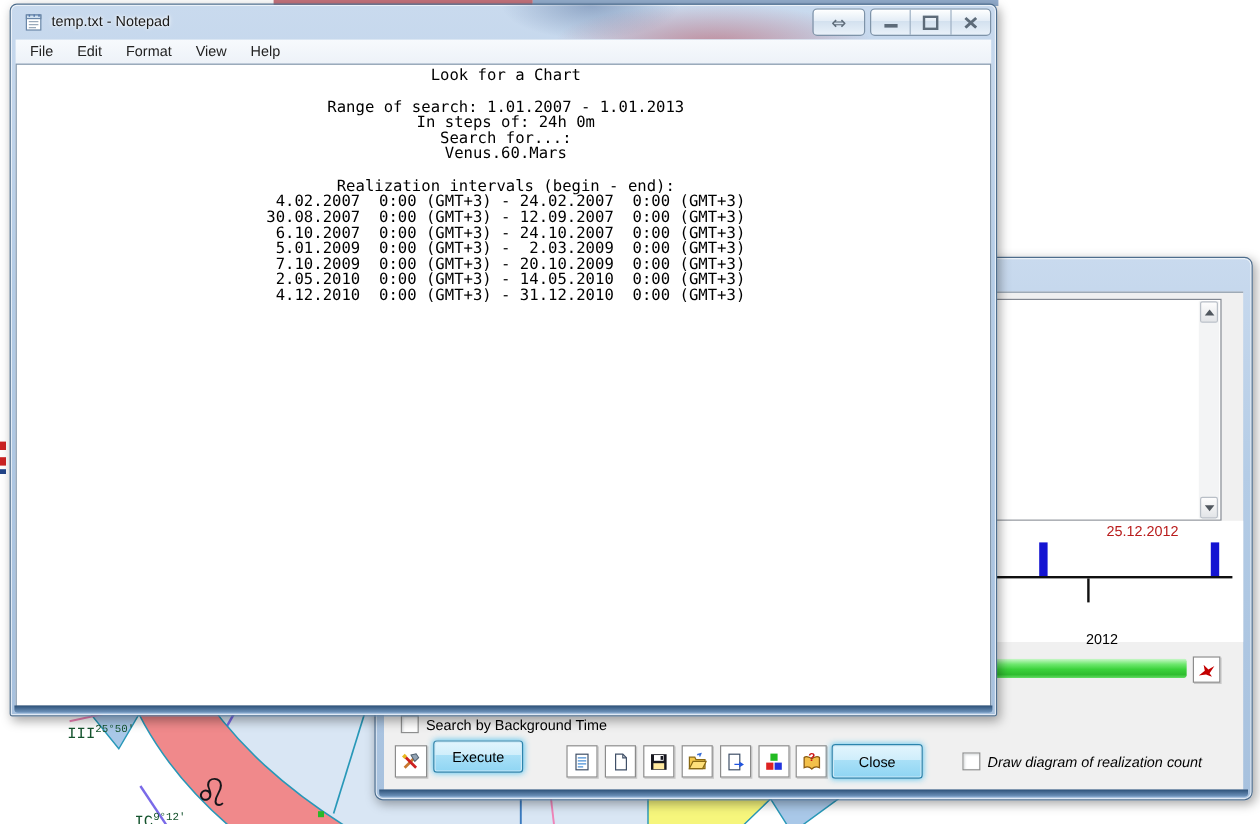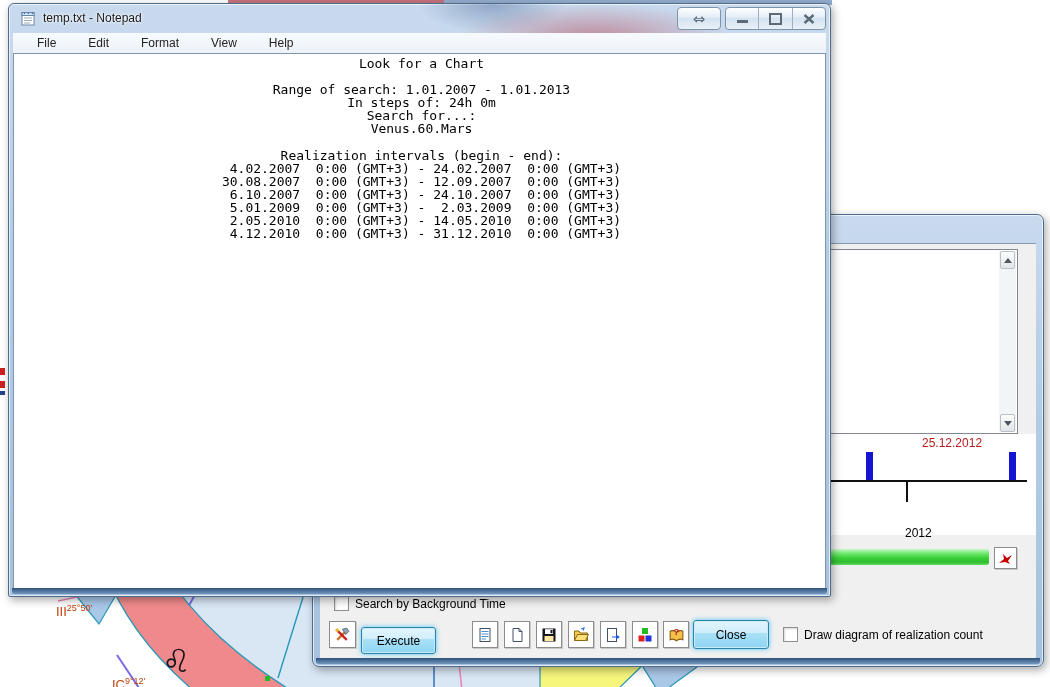--- a/index.html
+++ b/index.html
@@ -8,21 +8,21 @@
   .abs{position:absolute;}
 
   
   #chart-svg{left:0;top:0;width:1050px;height:687px;z-index:0;}
   .top-strip-red{left:228px;top:0;width:216px;height:5px;background:#c4737c;z-index:1;}
   .top-strip-blue{left:444px;top:0;width:388px;height:5px;background:#93adcd;z-index:1;}
   .edge-dash{width:5px;background:#cc2222;z-index:1;}
   .edge-dash.d1{left:0;top:368px;height:7px;}
   .edge-dash.d2{left:0;top:381px;height:7px;}
   .edge-dash.d3{left:0;top:391px;height:4px;background:#224488;}
-  .chart-label{font-family:Liberation Sans, sans-serif;font-size:13px;color:#c2410c;z-index:1;white-space:nowrap;}
+  .chart-label{font-family:Liberation Mono, monospace;font-size:13px;color:#14532d;z-index:1;white-space:nowrap;}
   .chart-label sup{font-size:9px;}
   #house3-label{left:56px;top:603px;}
   #ic-label{left:112px;top:676px;}
   #leo-glyph{left:162px;top:642px;font-family:"DejaVu Sans",sans-serif;font-size:32px;color:#15151a;z-index:1;}
 
   
   .aero-window{background:linear-gradient(to bottom,#c9daee 0%,#b4cce6 40%,#a7c1de 100%);
     border:1px solid #4e6d8c;border-radius:6px 6px 2px 2px;
     box-shadow:inset 0 0 0 1px rgba(255,255,255,.65),2px 3px 9px rgba(0,0,0,.35);}
   .bottom-band{position:absolute;left:3px;right:3px;bottom:2px;height:6px;border-radius:0 0 3px 3px;
@@ -42,21 +42,21 @@
     box-shadow:inset 0 1px 0 rgba(255,255,255,.8);display:flex;align-items:center;justify-content:center;
     color:#5d6b79;}
   #btn-resize{left:668px;width:42px;font-size:15px;font-family:"DejaVu Sans",sans-serif;}
   #btn-group{left:716px;width:99px;display:flex;padding:0;}
   .cap-cell{flex:1;display:flex;align-items:center;justify-content:center;height:100%;}
   .cap-cell + .cap-cell{border-left:1px solid #9db0c3;}
   .glyph-min{width:11px;height:3px;background:#5d6b79;margin-top:6px;}
   .glyph-max{width:9px;height:8px;border:2px solid #5d6b79;}
   #np-menubar{left:4px;right:4px;top:29px;height:20px;background:linear-gradient(#f7fafd,#edf2f8);
     display:flex;align-items:center;font-size:12px;color:#222;}
-  .menu-item{padding:2px 8px;margin-left:16px;white-space:nowrap;}
+  .menu-item{padding:2px 8px;margin-left:4px;white-space:nowrap;}
   #np-textarea{left:4px;right:4px;top:49px;bottom:7px;background:#fff;border:1px solid #8296ab;
     overflow:hidden;font-family:"DejaVu Sans Mono",monospace;font-size:13px;color:#000;
     padding:3px 0 0 4px;text-align:center;}
   .np-line{white-space:pre;height:13.1px;line-height:13.1px;}
 
   
   #dialog{left:312px;top:214px;width:730px;height:451px;z-index:10;border-radius:7px;}
   #dlg-titlebar{left:0;top:0;right:0;height:28px;border-radius:7px 7px 0 0;}
   #dlg-client{left:7px;right:7px;top:28px;bottom:8px;background:#f0f0f0;border-top:1px solid #8a99a9;}
   #listbox{left:12px;top:5px;width:684px;height:183px;background:#fff;border:1px solid #828790;}
@@ -75,27 +75,27 @@
   #tl-year{position:absolute;left:585px;top:70px;font-size:12px;color:#000;margin-top:22px;}
   #progress{left:13px;top:305px;width:656px;height:16px;border-radius:2px;background:#e6e6e6;overflow:hidden;}
   #progress-fill{height:100%;border-radius:2px;
     background:linear-gradient(to bottom,#c9f7c9 0%,#6fe86f 28%,var(--progress-green,#3bd23b) 55%,#2fbd2f 82%,#63dd63 100%);}
   #red-bird-btn{left:674px;top:303px;width:21px;height:20px;}
   .tool-btn{position:absolute;background:#fff;border:1px solid #8c8c8c;
     box-shadow:1px 1px 0 #c9c9c9,inset 1px 1px 0 #fff;display:flex;align-items:center;justify-content:center;}
   .checkbox-row{position:absolute;display:flex;align-items:center;font-size:12px;color:#000;}
   .cb-box{width:13px;height:13px;background:#fff;border:1px solid #8e8f8f;box-shadow:inset 1px 1px 2px #d5d8da;margin-right:6px;flex:0 0 auto;}
   #cb-searchbg{left:14px;top:352px;justify-content:flex-end;}
-  #cb-drawdiag{left:463px;top:383px;}
+  #cb-drawdiag{left:482px;top:383px;font-style:italic;}
   .push-btn{position:absolute;height:25px;border:1px solid var(--focus-button-border,#2c84ad);border-radius:3px;
     background:linear-gradient(to bottom,#e3f5fd 0%,#cfeefb 45%,#a9e0f7 46%,#8fd5f3 100%);
     box-shadow:0 0 0 1px #cdeaf7 inset,0 0 5px rgba(62,190,240,.9);
     font-size:12px;color:#000;display:flex;align-items:center;justify-content:center;}
   #btn-tools{left:9px;top:377px;width:25px;height:25px;}
-  #btn-execute{left:41px;top:383px;width:73px;}
+  #btn-execute{left:41px;top:373px;width:73px;}
   .ico-btn{top:377px;width:24px;height:25px;}
   #btn-viewdoc{left:152px;} #btn-newdoc{left:184px;} #btn-save{left:216px;}
   #btn-open{left:248px;} #btn-export{left:280px;} #btn-colors{left:312px;} #btn-help{left:343px;}
   #btn-close{left:373px;top:376px;width:74px;height:27px;}
 </style>
 </head>
 <body>
 
 <svg id="chart-svg" class="abs" viewBox="0 0 1050 687" xmlns="http://www.w3.org/2000/svg">
   <path d="M150 560 H560 V692 H292 C228 660 190 628 160 588 Z" fill="#d9e6f4"></path>
@@ -267,17 +267,18 @@
       <div class="np-line">Range of search: 1.01.2007 - 1.01.2013</div>
       <div class="np-line">In steps of: 24h 0m</div>
       <div class="np-line">Search for...:</div>
       <div class="np-line">Venus.60.Mars</div>
       <div class="np-line"></div>
       <div class="np-line">Realization intervals (begin - end):</div>
       <div class="np-line"> 4.02.2007  0:00 (GMT+3) - 24.02.2007  0:00 (GMT+3)</div>
       <div class="np-line">30.08.2007  0:00 (GMT+3) - 12.09.2007  0:00 (GMT+3)</div>
       <div class="np-line"> 6.10.2007  0:00 (GMT+3) - 24.10.2007  0:00 (GMT+3)</div>
       <div class="np-line"> 5.01.2009  0:00 (GMT+3) -  2.03.2009  0:00 (GMT+3)</div>
+      <div class="np-line"> 7.10.2009  0:00 (GMT+3) - 20.10.2009  0:00 (GMT+3)</div>
       <div class="np-line"> 2.05.2010  0:00 (GMT+3) - 14.05.2010  0:00 (GMT+3)</div>
       <div class="np-line"> 4.12.2010  0:00 (GMT+3) - 31.12.2010  0:00 (GMT+3)</div>
     </div>
   <div class="bottom-band"></div>
 </div>
 
 </body></html>

